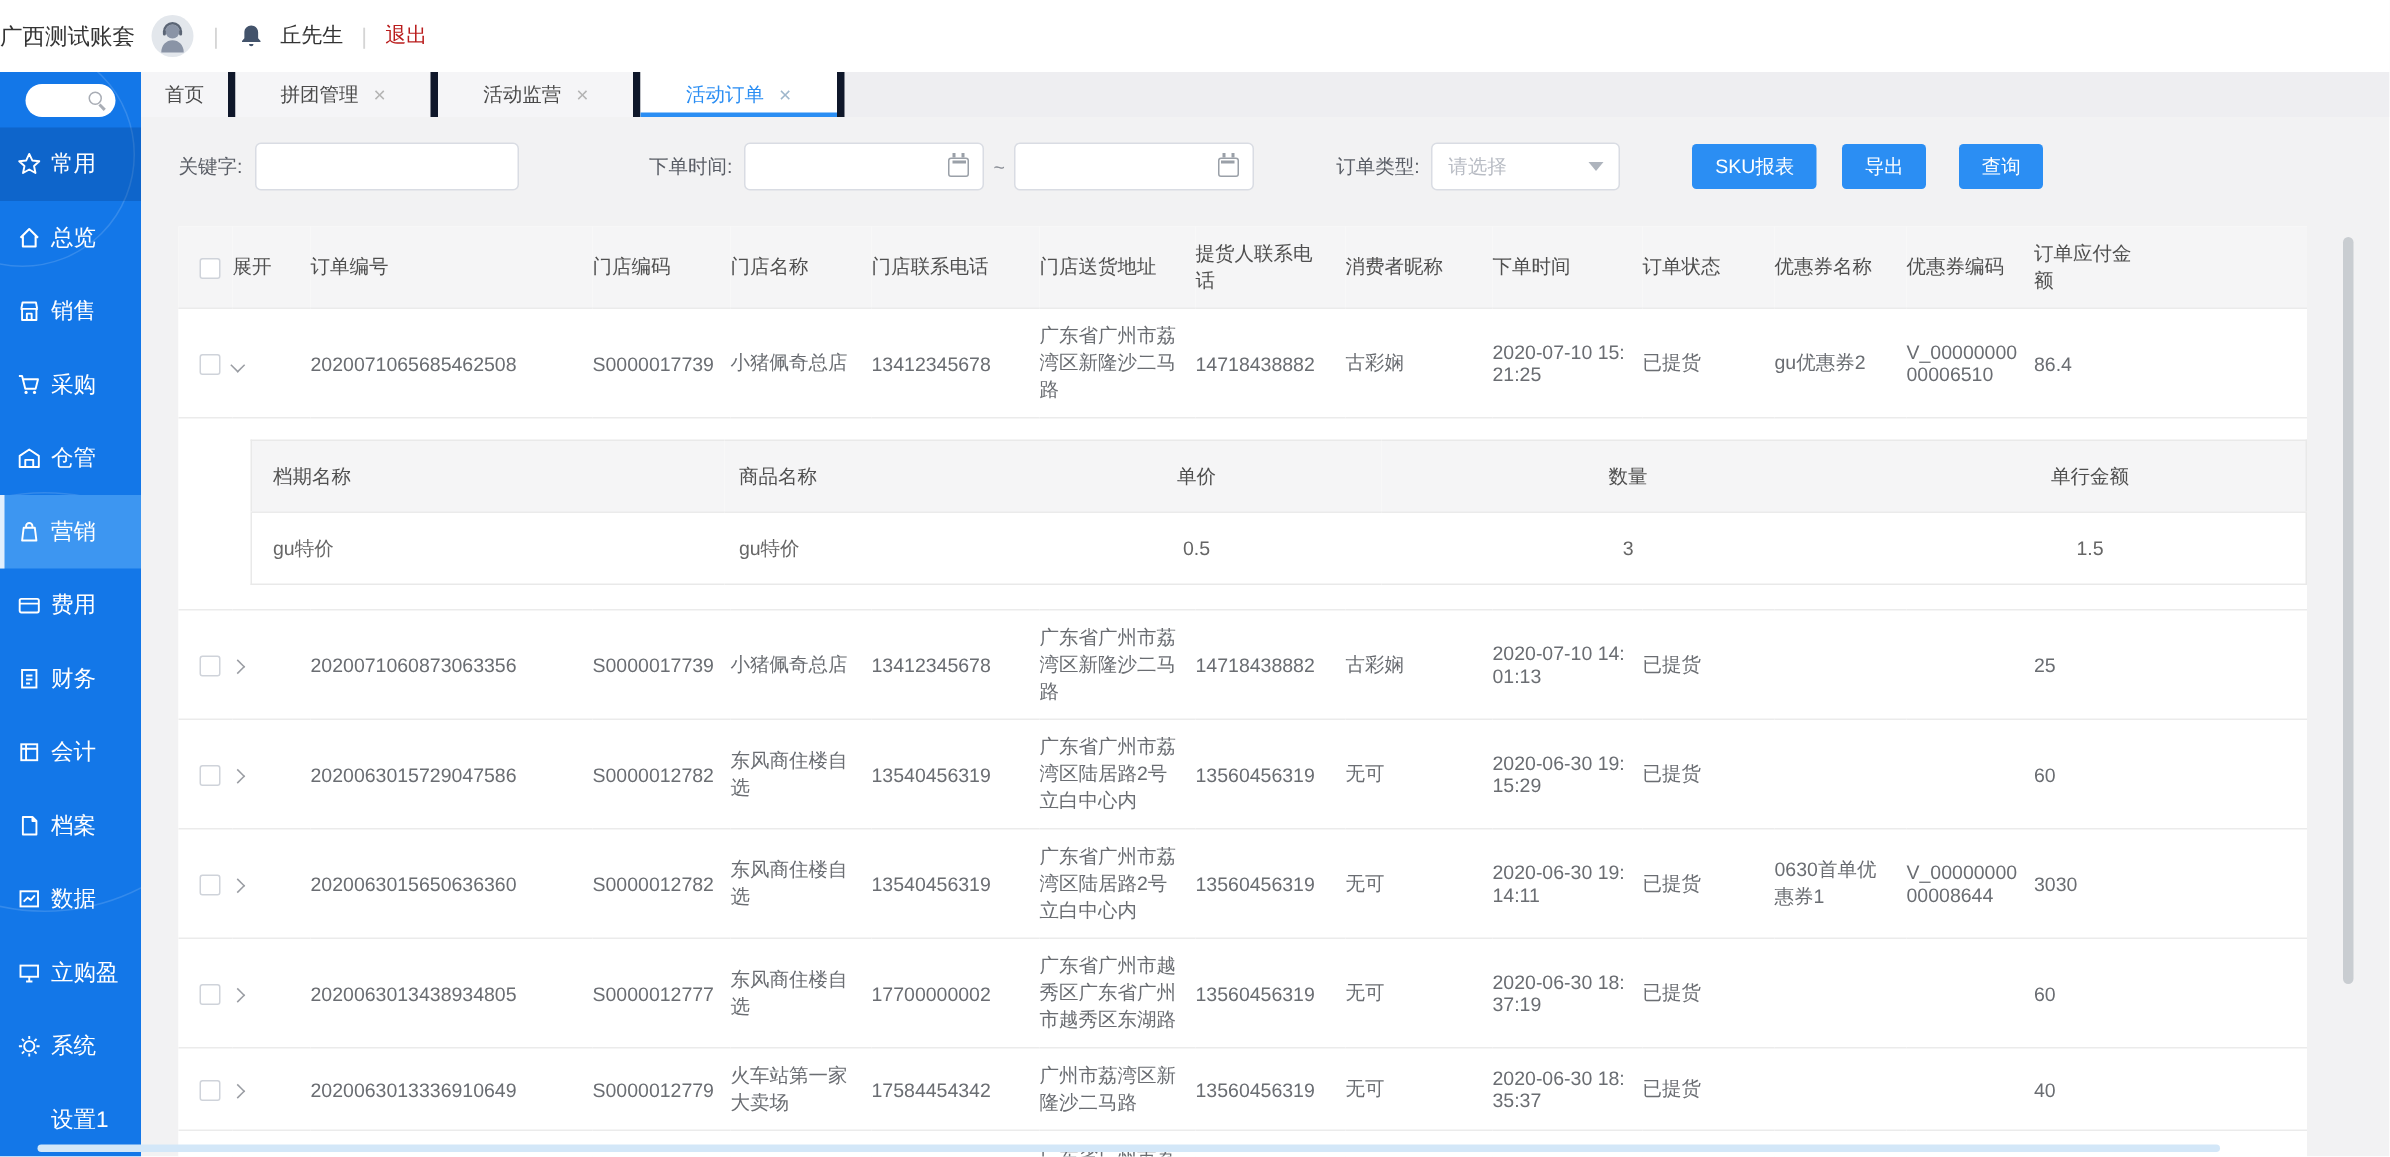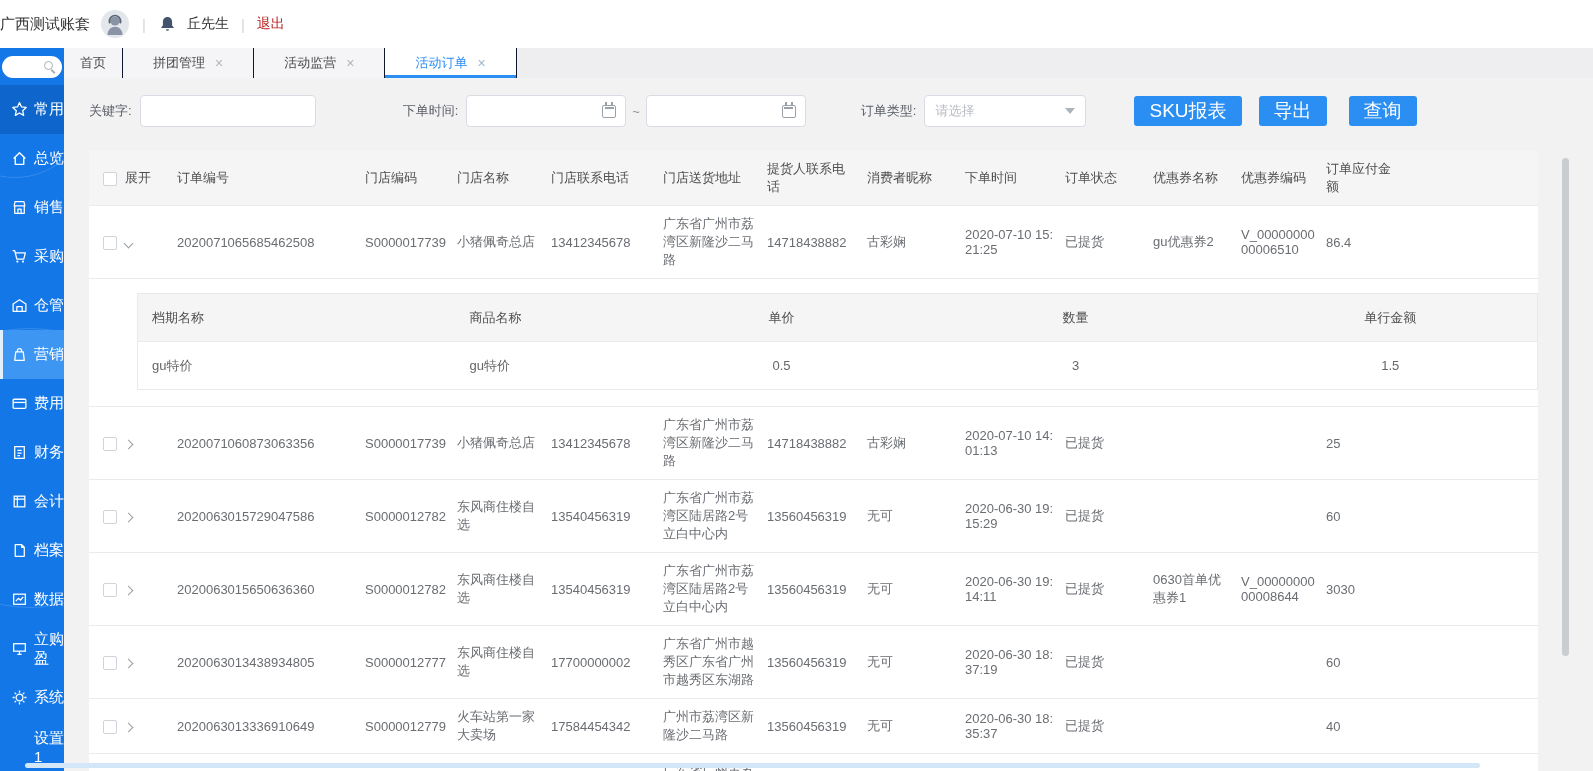--- a/index.html
+++ b/index.html
@@ -13,64 +13,64 @@
   .top-right { display:flex; align-items:center; gap:10px; padding-right:22px; color:#333; }
   .account-name { font-size:15px; color:#333; }
   .user-name { font-size:14px; color:#333; }
   .logout { font-size:14px; color:#b91c1c; cursor:pointer; }
   .v-div { color:#d5d5d5; font-size:15px; padding:0 2px; }
 
   
   .body-row { flex:1; display:flex; min-height:0; }
 
   
-  .sidebar { position:relative; width:64px; background:#1377e8; overflow:hidden; flex:0 0 auto; }
+  .sidebar { position:relative; width:94px; background:#1377e8; overflow:hidden; flex:0 0 auto; }
   .sidebar .deco1,.sidebar .deco2 { position:absolute; border-radius:50%; border:1px solid rgba(255,255,255,.14); }
   .deco1 { width:150px; height:150px; left:-60px; top:-20px; }
   .deco2 { width:280px; height:280px; left:-110px; top:280px; }
   .search-wrap { height:37px; display:flex; align-items:center; justify-content:center; position:relative; z-index:2; }
   .search-pill { width:60px; height:22px; background:#fff; border-radius:11px; display:flex; align-items:center; justify-content:flex-end; padding-right:6px; }
   .mag { position:relative; width:12px; height:12px; display:inline-block; }
   .mag::before { content:''; position:absolute; left:0; top:0; width:7px; height:7px; border:1.6px solid #a9adb5; border-radius:50%; }
   .mag::after { content:''; position:absolute; left:8px; top:8px; width:5px; height:1.8px; background:#a9adb5; transform:rotate(45deg); transform-origin:0 0; }
   .menu { position:relative; z-index:2; list-style:none; }
   .menu li { height:49px; display:flex; align-items:center; padding-left:11px; color:#fff; font-size:15px; cursor:pointer; }
   .menu li .mi { width:17px; height:17px; margin-right:6px; display:inline-flex; align-items:center; justify-content:center; flex:0 0 auto; }
   .menu li.dark { background:rgba(0,40,100,.22); }
   .menu li.active { background:#3d96f1; border-left:3px solid rgba(255,255,255,.85); padding-left:8px; }
   .menu li.no-icon { padding-left:34px; }
 
   
   .main-col { flex:1; display:flex; flex-direction:column; min-width:0; }
 
   
   .tabbar { height:30px; background:#eeeef1; display:flex; align-items:stretch; flex:0 0 auto; }
-  .tab { background:#f5f5f7; border-right:1px solid #0f172a; display:flex; align-items:center; justify-content:flex-start; gap:10px; font-size:13px; color:#4a4a4a; padding:0 30px; cursor:pointer; position:relative; }
+  .tab { background:#f5f5f7; border-right:5px solid #0f172a; display:flex; align-items:center; justify-content:flex-start; gap:10px; font-size:13px; color:#4a4a4a; padding:0 30px; cursor:pointer; position:relative; }
   .tab.home { padding:0 16px; }
   .tab .x { color:#b4b4b4; font-size:14px; line-height:1; cursor:pointer; }
   .tab.active { background:#fff; color:#2b8ef3; }
   .tab.active::after { content:''; position:absolute; bottom:0; left:0; right:0; height:3px; background:#2b8ef3; }
   .tab.active .x { color:#9fb7cc; }
 
   
   .content { flex:1; padding:17px 55px 0 25px; min-height:0; position:relative; }
 
   
   .filters { display:flex; align-items:center; height:32px; margin-bottom:24px; font-size:13px; color:#5a5e66; white-space:nowrap; }
   .f-label { margin-right:8px; }
   .f-input { height:32px; background:#fff; border:1px solid #d9dce3; border-radius:4px; }
   .kw-input { width:176px; }
   .date-input { width:160px; display:flex; align-items:center; justify-content:flex-end; padding-right:9px; }
   .cal { position:relative; width:14px; height:13px; border:1.5px solid #9aa0a8; border-radius:2px; display:inline-block; }
   .cal::before { content:''; position:absolute; top:1.5px; left:1.5px; right:1.5px; height:2px; background:#9aa0a8; }
   .cal::after { content:''; position:absolute; top:-4px; left:2px; width:2px; height:3px; background:#9aa0a8; box-shadow:6px 0 0 #9aa0a8; }
   .tilde { color:#8b8f96; margin:0 6px; }
-  .select { width:162px; height:32px; background:#fff; border:1px solid #d9dce3; border-radius:4px; display:flex; align-items:center; justify-content:space-between; padding:0 10px; color:#b8bcc4; }
+  .select { width:126px; height:32px; background:#fff; border:1px solid #d9dce3; border-radius:4px; display:flex; align-items:center; justify-content:space-between; padding:0 10px; color:#b8bcc4; }
   .caret { width:0; height:0; border-left:5px solid transparent; border-right:5px solid transparent; border-top:6px solid #aeb4bd; }
-  .btn { height:30px; border:none; border-radius:3px; background:#2b8ef3; color:#fff; font-size:19px; padding:0 15px; cursor:pointer; font-family:inherit; }
+  .btn { height:30px; border:none; border-radius:3px; background:#2b8ef3; color:#fff; font-size:13px; padding:0 15px; cursor:pointer; font-family:inherit; }
   .gap-lg { margin-left:87px; } .gap-md { margin-left:55px; } .gap-btn { margin-left:48px; }
   .ml17 { margin-left:17px; } .ml22 { margin-left:22px; }
 
   
   .panel { background:#fff; }
   table.grid { width:100%; border-collapse:collapse; table-layout:fixed; font-size:13px; color:#6a6d72; }
   table.grid th { font-weight:400; color:#4f4f4f; text-align:left; background:#f5f5f6; height:46px; }
   table.grid th,table.grid td { padding:9px 10px 9px 0; vertical-align:middle; word-break:break-all; }
   table.grid th:first-child,table.grid td:first-child { padding-left:14px; }
   table.grid tbody td { border-top:1px solid #ebebeb; }

